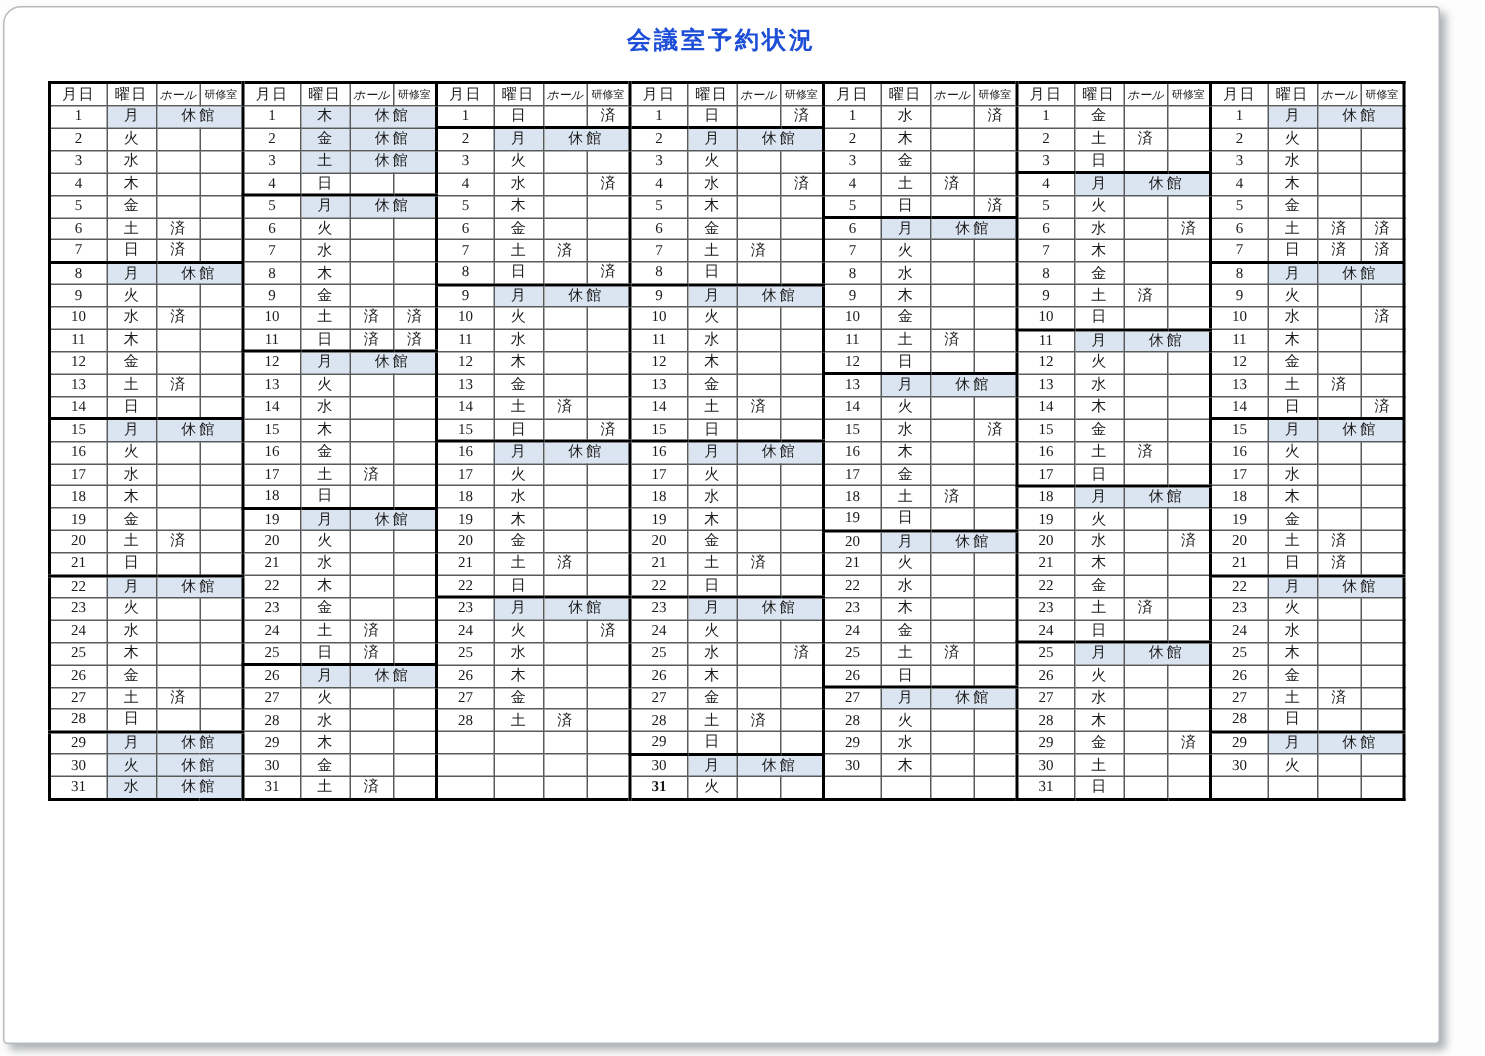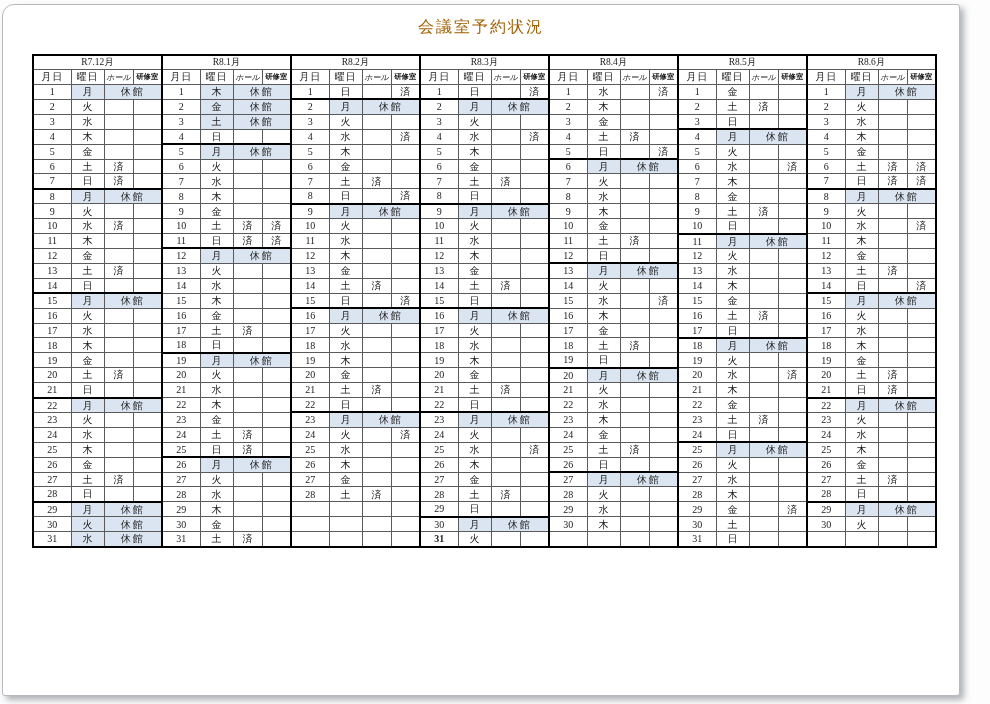--- a/index.html
+++ b/index.html
@@ -1,30 +1,30 @@
 <!DOCTYPE html>
 <html><head>
 <meta charset="utf-8">
 <style>
   html,body{margin:0;padding:0;background:#fdfdfd;width:990px;height:704px;overflow:hidden;}
   .page{position:absolute;left:2px;top:4px;width:956px;height:690px;background:#fff;
         border:1px solid #b6babf;border-radius:12px 3px 3px 3px;
         box-shadow:4px 4px 6px rgba(110,115,120,0.55);}
   .title{position:absolute;top:12px;left:0;width:100%;text-align:center;
-         font-family:"Liberation Sans","DejaVu Sans",sans-serif;font-weight:normal;
-         font-size:16px;letter-spacing:2px;color:#a16207;}
+         font-family:"Liberation Sans","DejaVu Sans",sans-serif;font-weight:bold;
+         font-size:16px;letter-spacing:2px;color:#1d4ed8;}
   table.cal{position:absolute;left:29px;top:49px;border-collapse:collapse;table-layout:fixed;
         border:2px solid #000;font-family:"Liberation Serif","DejaVu Serif",serif;}
   table.cal th, table.cal td{border:1px solid #595a5c;padding:0;text-align:center;
         overflow:hidden;white-space:nowrap;color:#1a1a1a;}
   th.mh{height:11px;font-size:9.5px;font-weight:normal;text-align:left;padding-left:3px;}
   th.ch{height:11px;font-weight:normal;border-bottom:2px solid #000;letter-spacing:1px;}
   th.c0,th.c1{font-size:10px;margin-top:20px;}
   th.c2{font-size:8px;letter-spacing:0;font-style:italic;}
-  th.c3{font-size:7.3px;letter-spacing:0;font-weight:bold;}
+  th.c3{font-size:7.3px;letter-spacing:0;}
   td{height:13.4px;line-height:13.4px;font-size:10px;}
   td.dt{font-size:10px;}
   td.kyu{letter-spacing:2px;color:#3d4a58;margin-top:41px;}
   .bs{border-left:2px solid #000 !important;}
   .sb{border-bottom:2px solid #000 !important;}
   .red{color:#d95c5c;}
   .mon{color:#5581bd;}
   .cbg{background:#dbe5f1;}
   .bold{font-weight:bold;}
 </style>
@@ -58,29 +58,20 @@
         <col style="width: 38px;">
         <col style="width: 33px;">
         <col style="width: 29px;">
         <col style="width: 29px;">
         <col style="width: 38px;">
         <col style="width: 33px;">
         <col style="width: 29px;">
         <col style="width: 29px;">
       </colgroup>
       <tbody>
-        <tr>
-          <th colspan="4" class="mh">R7.12月</th>
-          <th colspan="4" class="mh bs">R8.1月</th>
-          <th colspan="4" class="mh bs">R8.2月</th>
-          <th colspan="4" class="mh bs">R8.3月</th>
-          <th colspan="4" class="mh bs">R8.4月</th>
-          <th colspan="4" class="mh bs">R8.5月</th>
-          <th colspan="4" class="mh bs">R8.6月</th>
-        </tr>
         <tr>
           <th class="ch c0">月日</th>
           <th class="ch c1">曜日</th>
           <th class="ch c2">ホール</th>
           <th class="ch c3">研修室</th>
           <th class="ch c0 bs">月日</th>
           <th class="ch c1">曜日</th>
           <th class="ch c2">ホール</th>
           <th class="ch c3">研修室</th>
           <th class="ch c0 bs">月日</th>

